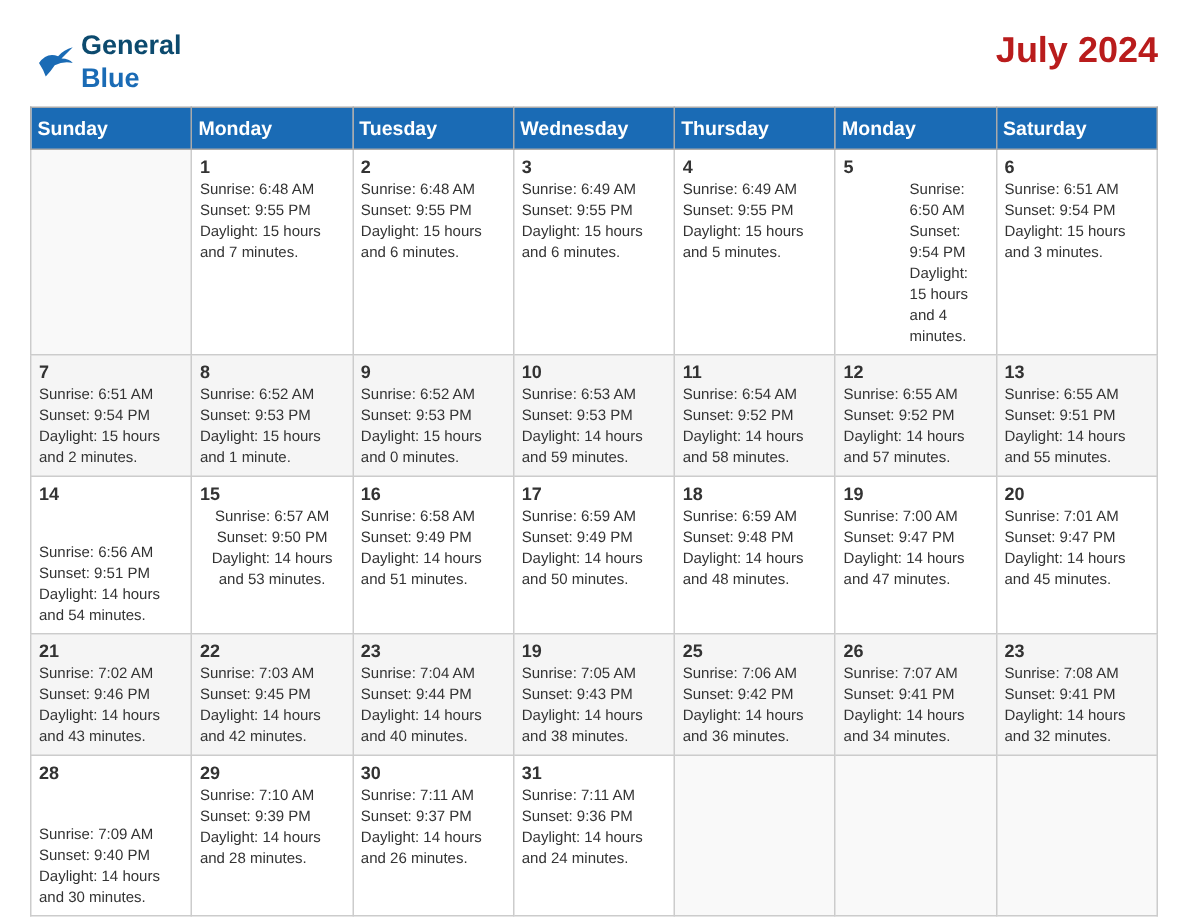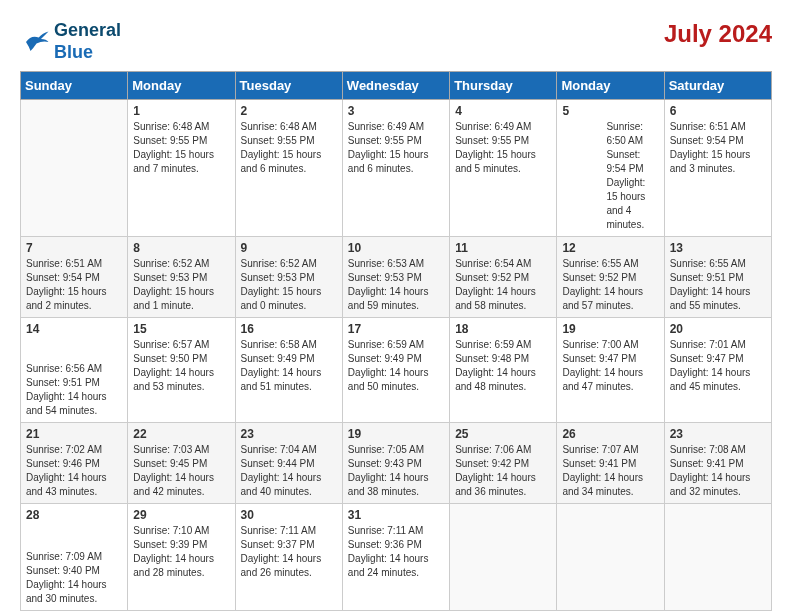--- a/index.html
+++ b/index.html
@@ -219,21 +219,21 @@
       <tr>
         <td>
           <span class="day-num">14</span>
           <div class="cell-content" style="white-space: pre-line; margin-top: 26px;">Sunrise: 6:56 AM
 Sunset: 9:51 PM
 Daylight: 14 hours
 and 54 minutes.</div>
         </td>
         <td>
           <span class="day-num">15</span>
-          <div class="cell-content" style="white-space: pre-line;">Sunrise: 6:57 AM
+          <div class="cell-content" style="white-space: pre-line; text-align: center;">Sunrise: 6:57 AM
 Sunset: 9:50 PM
 Daylight: 14 hours
 and 53 minutes.</div>
         </td>
         <td>
           <span class="day-num">16</span>
           <div class="cell-content" style="white-space: pre-line;">Sunrise: 6:58 AM
 Sunset: 9:49 PM
 Daylight: 14 hours
 and 51 minutes.</div>

